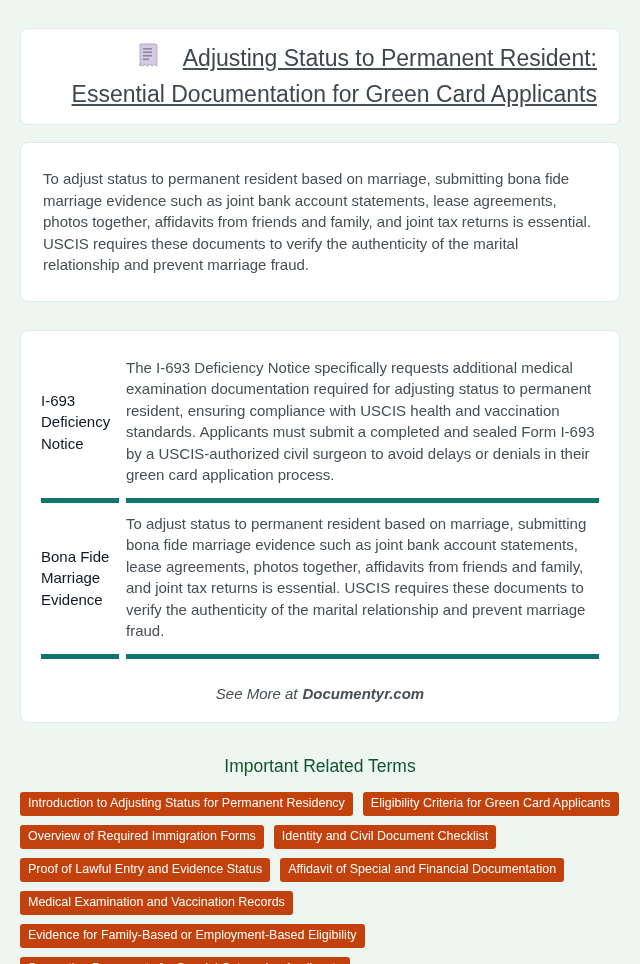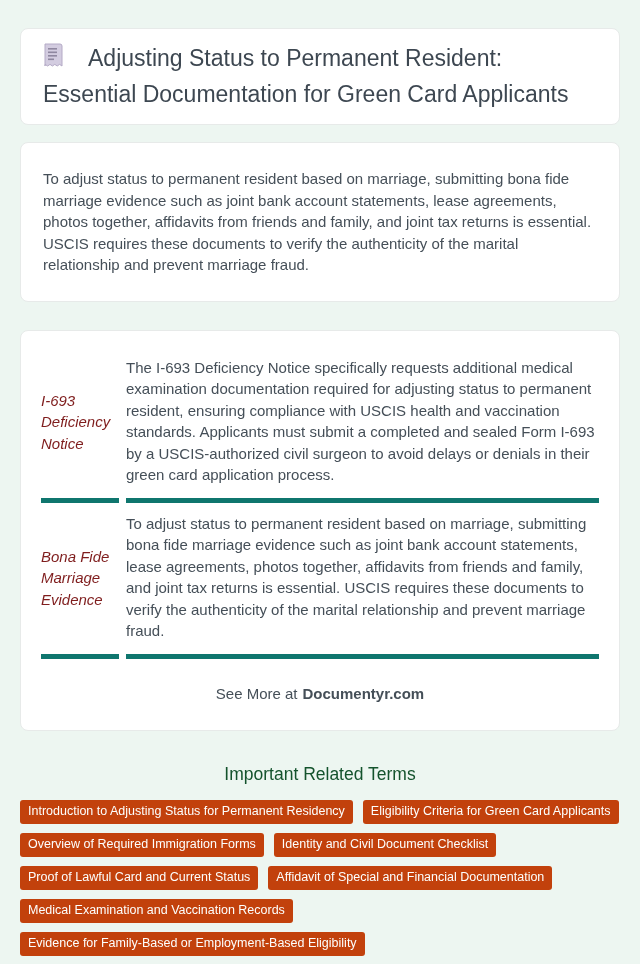--- a/index.html
+++ b/index.html
@@ -16,21 +16,22 @@
     background: #ffffff;
     border: 1px solid #e7eae9;
     border-radius: 8px;
     margin: 0 20px;
   }
 
   
   .header-card {
     margin-top: 28px;
     padding: 13px 22px;
-    text-align: left;
+    text-align: right;
+    text-decoration: underline;
   }
   .page-title {
     font-size: 23px;
     font-weight: 400;
     line-height: 33px;
     color: #3d4751;
   }
   .receipt-icon {
     display: inline-block;
     vertical-align: -3px;
@@ -60,33 +61,33 @@
     margin: 0 -7px;
   }
   .terms-table td {
     border-bottom: 5px solid #0f766e;
     font-size: 15px;
     line-height: 21.5px;
     vertical-align: middle;
   }
   .terms-table td.term-cell {
     width: 78px;
-    color: #7f1d1d;
+    color: #0f172a;
     padding: 10px 0;
-    font-style: italic;
   }
   .terms-table td.desc-cell {
     color: #454f58;
     padding: 10px 0 12px;
   }
   .see-more {
     text-align: center;
+    font-style: italic;
     font-size: 15px;
     color: #454f58;
-    margin: 26px 0 10px;
+    margin: 26px 0 2px;
   }
   .see-more .brand { font-weight: bold; margin-left: 5px; }
 
   
   .related-heading {
     text-align: center;
     font-size: 17.5px;
     font-weight: 400;
     color: #14532d;
     margin: 33px 0 15px;
@@ -150,21 +151,21 @@
     </p>
   </section>
 
   <h2 class="related-heading">Important Related Terms</h2>
 
   <div class="pills">
     <span class="pill">Introduction to Adjusting Status for Permanent Residency</span>
     <span class="pill">Eligibility Criteria for Green Card Applicants</span>
     <span class="pill">Overview of Required Immigration Forms</span>
     <span class="pill">Identity and Civil Document Checklist</span>
-    <span class="pill">Proof of Lawful Card and Current Status</span>
+    <span class="pill">Proof of Lawful Entry and Evidence Status</span>
     <span class="pill">Affidavit of Special and Financial Documentation</span>
     <span class="pill">Medical Examination and Vaccination Records</span>
     <span class="pill">Evidence for Family-Based or Employment-Based Eligibility</span>
     <span class="pill">Supporting Documents for Special Categories Applicants</span>
 
   </div>
 
 </div>
 
 </body></html>

